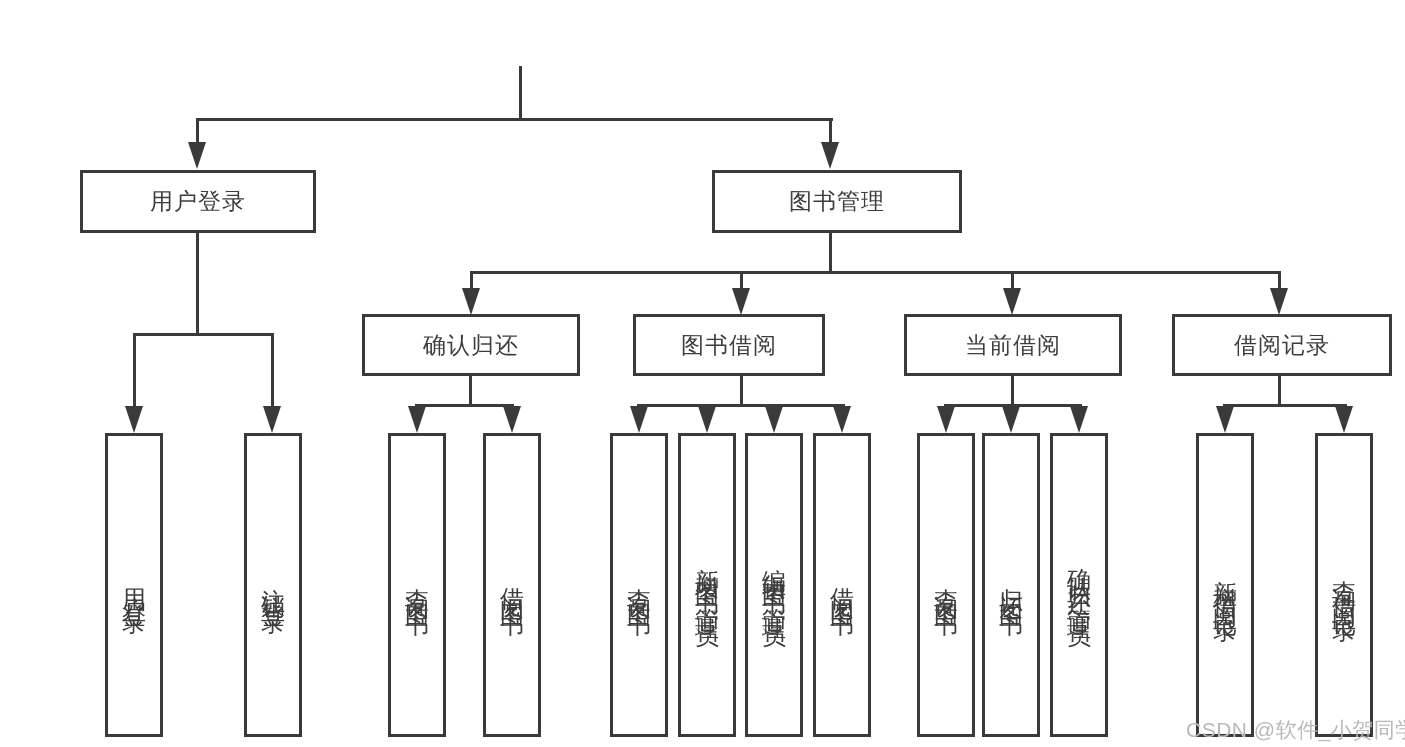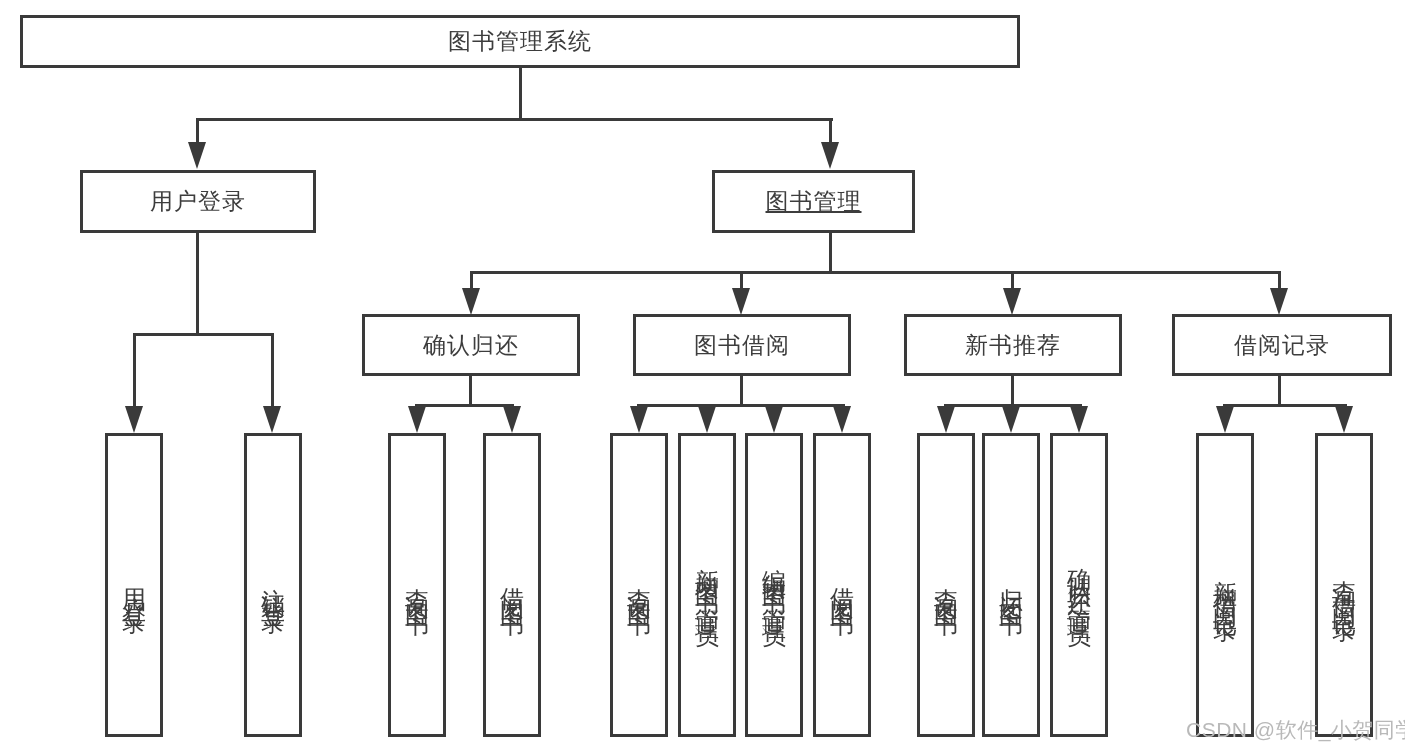--- a/index.html
+++ b/index.html
@@ -26,28 +26,27 @@
   .watermark{
     position:absolute;left:1186px;top:716px;z-index:5;
     color:#b9b9b9;font-size:21px;letter-spacing:0.5px;white-space:nowrap;
   }
 </style>
 </head>
 <body>
 
 <div class="stage">
 
-  <div class="box" style="left:20px;top:15px;width:1000px;height:53px;">图书管理系统</div>
 
   <div class="box" style="left:80px;top:170px;width:236px;height:63px;">用户登录</div>
-  <div class="box" style="left:712px;top:170px;width:203px;height:63px;text-decoration:underline;">图书管理</div>
+  <div class="box" style="left:712px;top:170px;width:250px;height:63px;">图书管理</div>
 
   <div class="box" style="left:362px;top:314px;width:218px;height:62px;">确认归还</div>
-  <div class="box" style="left:633px;top:314px;width:218px;height:62px;">图书借阅</div>
-  <div class="box" style="left:904px;top:314px;width:218px;height:62px;">新书推荐</div>
+  <div class="box" style="left:633px;top:314px;width:192px;height:62px;">图书借阅</div>
+  <div class="box" style="left:904px;top:314px;width:218px;height:62px;">当前借阅</div>
   <div class="box" style="left:1172px;top:314px;width:220px;height:62px;">借阅记录</div>
 
   <div class="box vbox" style="left:105px;top:433px;width:58px;height:304px;">用户登录</div>
   <div class="box vbox" style="left:244px;top:433px;width:58px;height:304px;">注销登录</div>
 
   <div class="box vbox" style="left:388px;top:433px;width:58px;height:304px;">查询图书</div>
   <div class="box vbox" style="left:483px;top:433px;width:58px;height:304px;">借阅图书</div>
 
   <div class="box vbox" style="left:610px;top:433px;width:58px;height:304px;">查询图书</div>
   <div class="box vbox" style="left:678px;top:433px;width:58px;height:304px;">新增图书（管理员）</div>

